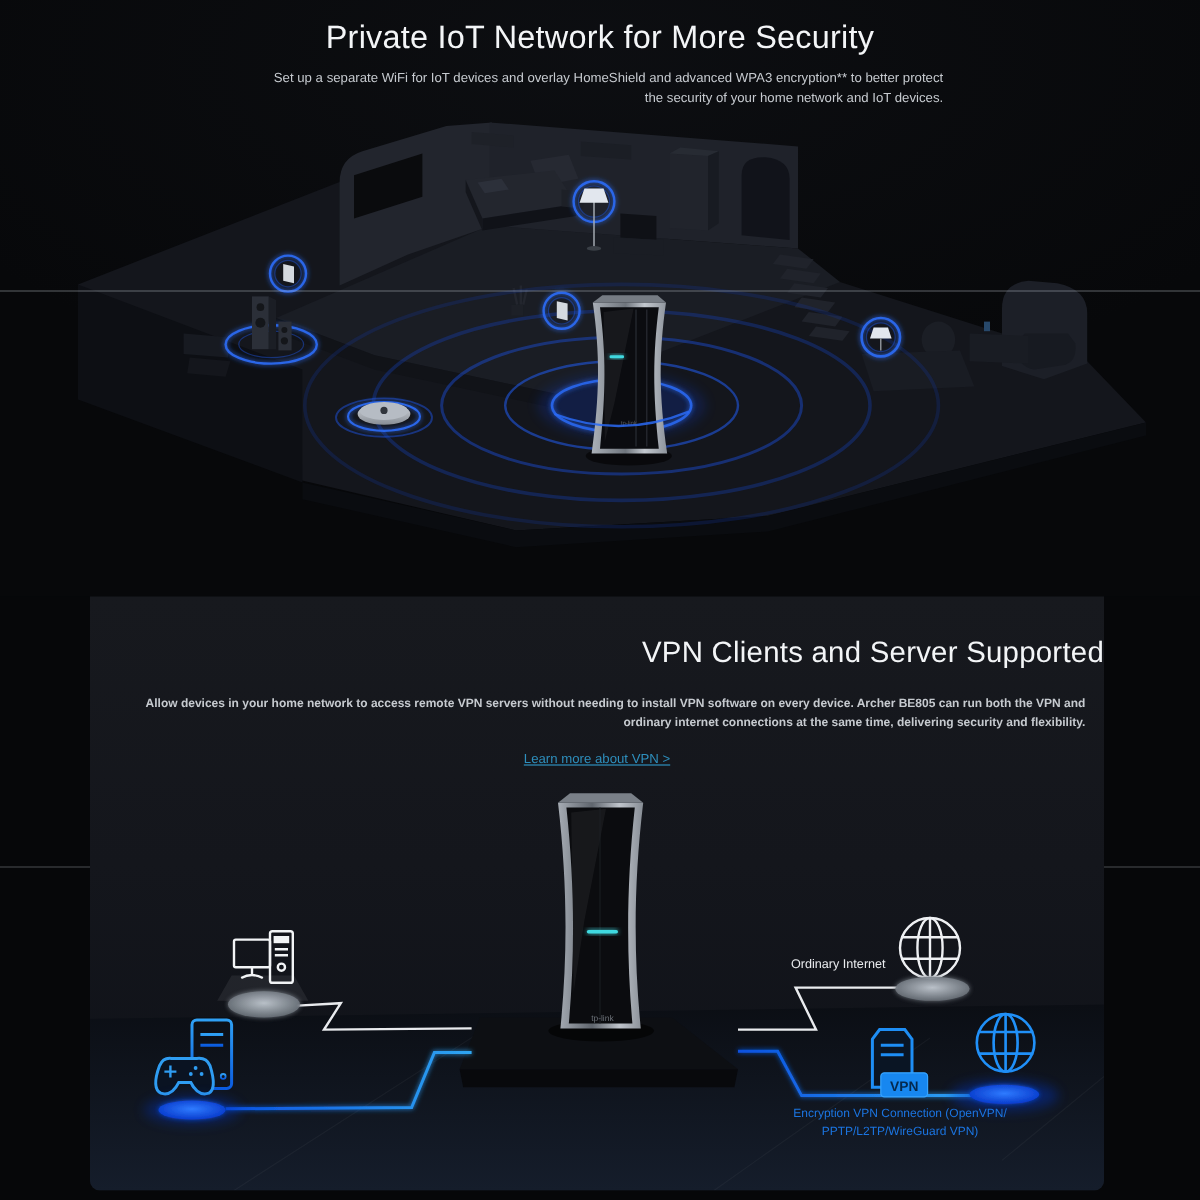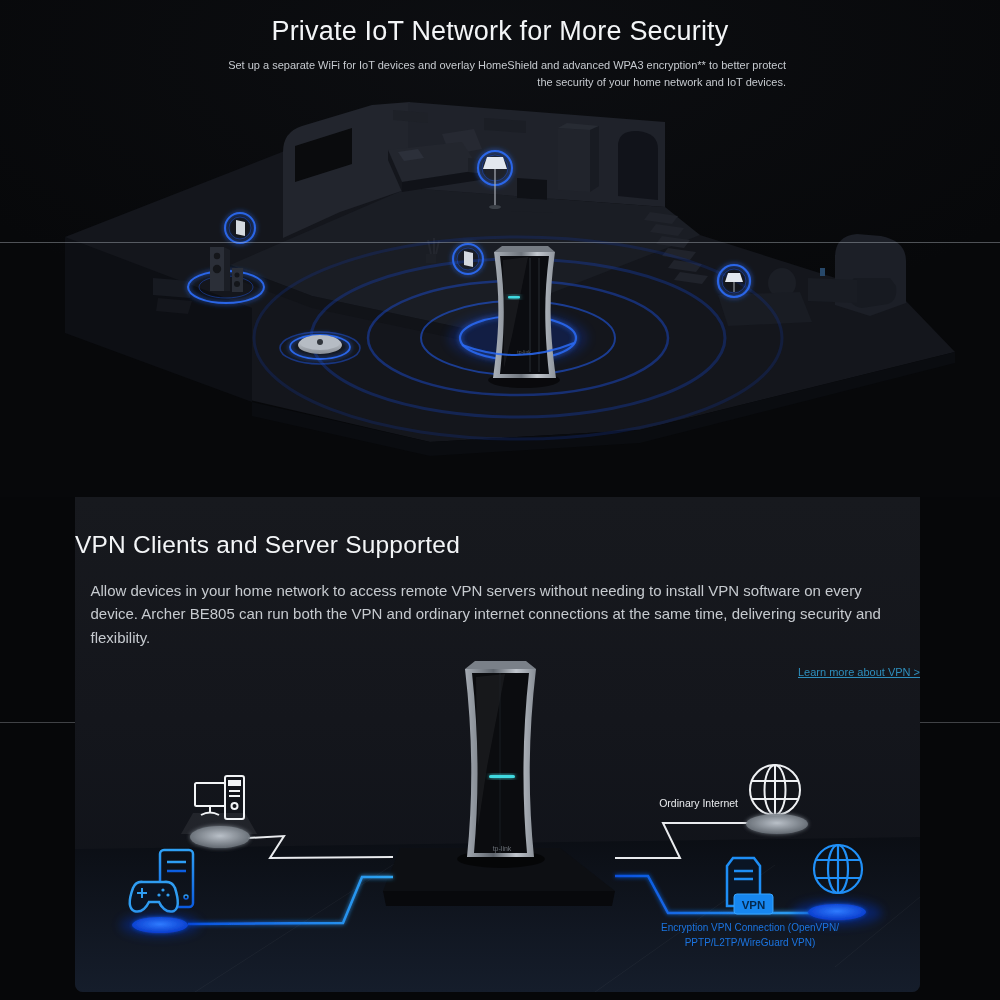--- a/index.html
+++ b/index.html
@@ -27,28 +27,28 @@
   .seam{position:absolute;left:0;width:1000px;height:1px;background:rgba(198,204,212,0.38);pointer-events:none;}
   .seam.s1{top:242px;}
   .seam.s2{top:722px;background:rgba(198,204,212,0.30);}
   
   .vpn-panel{
     position:absolute;left:75px;top:497px;width:845px;height:495px;
     background:linear-gradient(180deg,#17191e 0%, #14161c 45%, #0e1118 100%);
     border-radius:0 0 8px 8px;overflow:hidden;
   }
   .vpn-title{
-    margin:0;padding-top:34px;text-align:left;
+    margin:0;padding-top:34px;text-align:right;
     font-size:24.5px;font-weight:500;letter-spacing:.2px;color:#f3f5f7;
   }
   .vpn-desc{
-    margin:20px auto 0;max-width:814px;text-align:left;
-    font-size:15px;line-height:1.55;color:#c6cacf;
-  }
-  .vpn-link-row{text-align:right;margin-top:13px;}
+    margin:20px auto 0;max-width:814px;text-align:right;
+    font-size:10px;line-height:1.55;color:#c6cacf;font-weight:bold;
+  }
+  .vpn-link-row{text-align:center;margin-top:13px;}
   .vpn-link{
     font-size:11px;color:#2e8fbd;text-decoration:underline;cursor:pointer;
   }
   .vpn-scene{position:absolute;left:0;top:153px;}
   text{font-family:"Liberation Sans", sans-serif;}
 </style>
 </head>
 <body>
 
 <div class="page">

